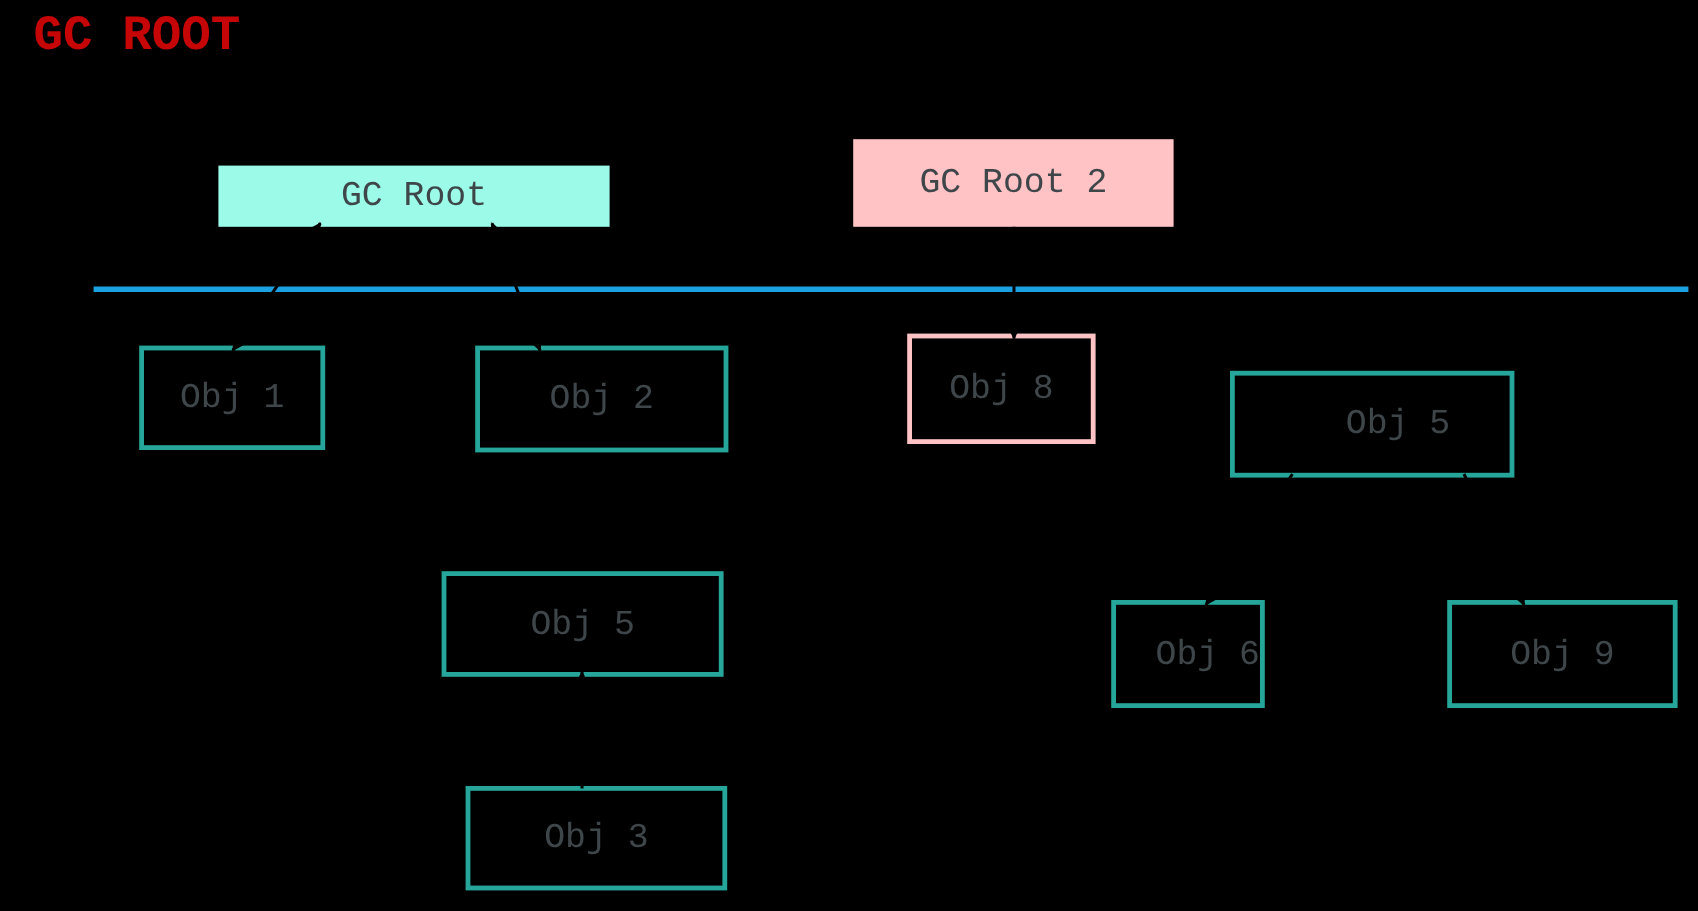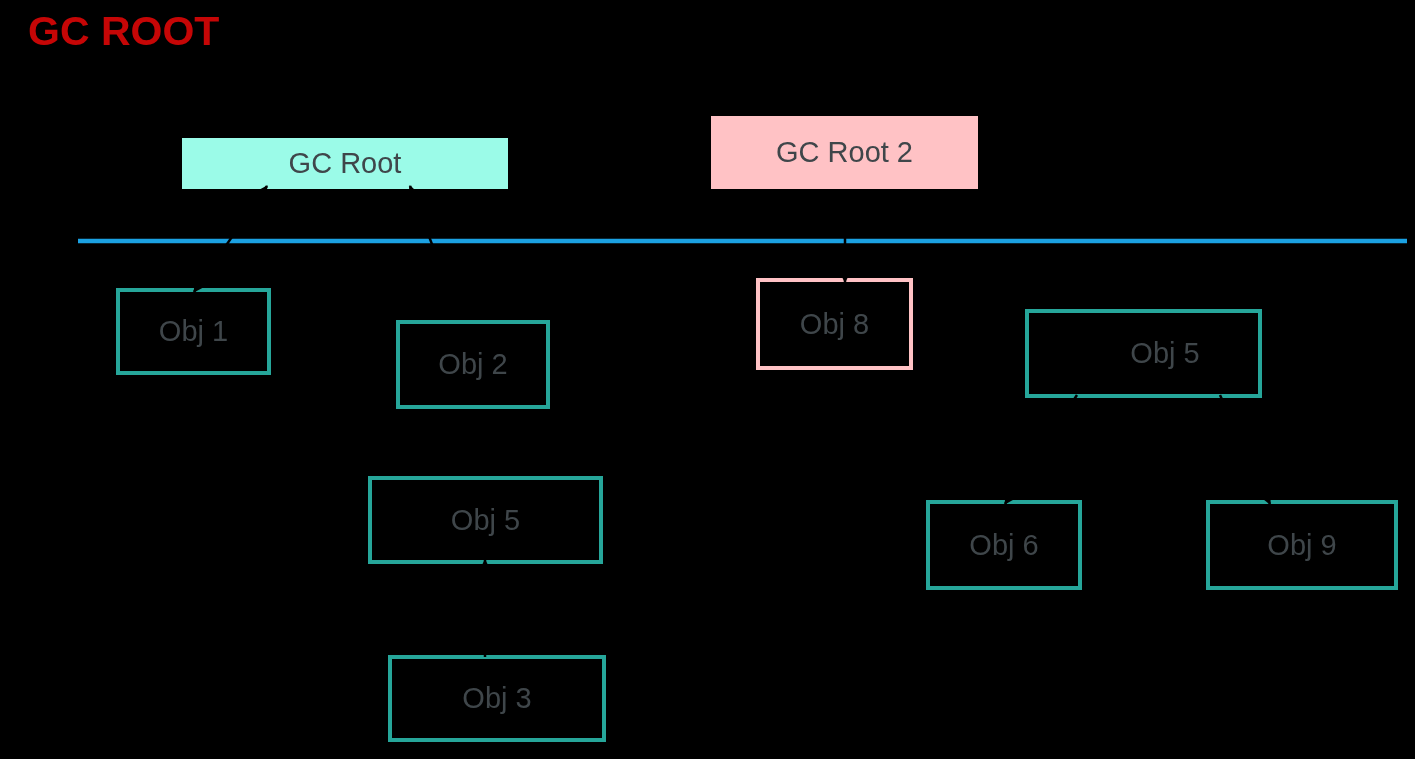--- a/index.html
+++ b/index.html
@@ -6,21 +6,21 @@
     margin: 0;
     padding: 0;
     background: #000000;
   }
   #diagram-canvas {
     position: relative;
     width: 1415px;
     height: 759px;
     background: var(--background, #000);
     overflow: hidden;
-    font-family: Liberation Sans, sans-serif;
+    font-family: Liberation Mono, monospace;
   }
   .diagram-title {
     position: absolute;
     left: 28px;
     top: 8px;
     font-size: 41px;
     font-weight: bold;
     letter-spacing: 0px;
     color: #C60606;
   }
@@ -54,33 +54,33 @@
 
   <div class="node cyan-filled" style="left: 182px; top: 138px; width: 326px; height: 51px;">
       <span>GC Root</span>
     </div>
     <div class="node pink-filled" style="left: 711px; top: 116px; width: 267px; height: 73px;">
       <span>GC Root 2</span>
     </div>
     <div class="node teal-outline" style="left: 116px; top: 288px; width: 155px; height: 87px;">
       <span>Obj 1</span>
     </div>
-    <div class="node teal-outline" style="left: 396px; top: 288px; width: 154px; height: 89px; margin-top: 32px;">
+    <div class="node teal-outline" style="left: 396px; top: 288px; width: 211px; height: 89px;">
       <span>Obj 2</span>
     </div>
     <div class="node pink-outline" style="left: 756px; top: 278px; width: 157px; height: 92px;">
       <span>Obj 8</span>
     </div>
     <div class="node teal-outline" style="left: 1025px; top: 309px; width: 237px; height: 89px; padding-left: 43px;">
       <span>Obj 5</span>
     </div>
     <div class="node teal-outline" style="left: 368px; top: 476px; width: 235px; height: 88px;">
       <span>Obj 5</span>
     </div>
-    <div class="node teal-outline" style="left: 926px; top: 500px; width: 156px; height: 90px;">
+    <div class="node teal-outline" style="left: 926px; top: 500px; width: 128px; height: 90px; justify-content: flex-end;">
       <span>Obj 6</span>
     </div>
     <div class="node teal-outline" style="left: 1206px; top: 500px; width: 192px; height: 90px;">
       <span>Obj 9</span>
     </div>
     <div class="node teal-outline" style="left: 388px; top: 655px; width: 218px; height: 87px;">
       <span>Obj 3</span>
     </div>
     <svg id="connector-layer" width="1415" height="759" xmlns="http://www.w3.org/2000/svg">
     <defs>

